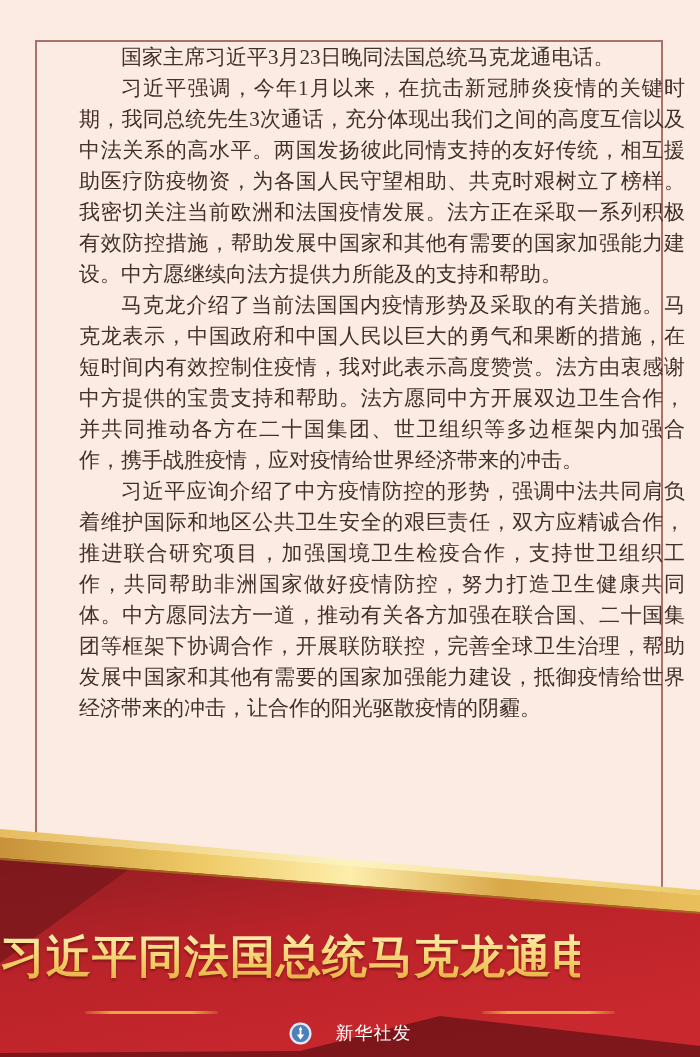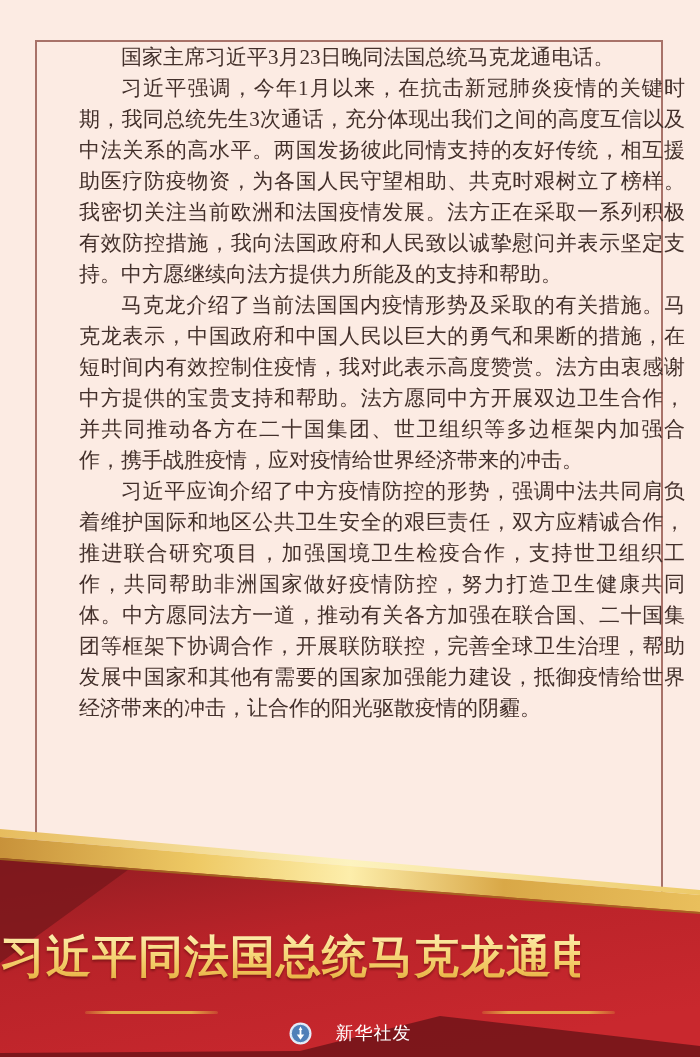--- a/index.html
+++ b/index.html
@@ -56,21 +56,21 @@
 </style>
 </head>
 <body>
 
 <div class="page">
 
   <div class="frame"></div>
 
   <div class="article">
     <p>国家主席习近平3月23日晚同法国总统马克龙通电话。</p>
-    <p>习近平强调，今年1月以来，在抗击新冠肺炎疫情的关键时期，我同总统先生3次通话，充分体现出我们之间的高度互信以及中法关系的高水平。两国发扬彼此同情支持的友好传统，相互援助医疗防疫物资，为各国人民守望相助、共克时艰树立了榜样。我密切关注当前欧洲和法国疫情发展。法方正在采取一系列积极有效防控措施，我向法国政府和人民致以诚挚慰问并表示坚定支持。中方愿继续向法方提供力所能及的支持和帮助。</p>
+    <p>习近平强调，今年1月以来，在抗击新冠肺炎疫情的关键时期，我同总统先生3次通话，充分体现出我们之间的高度互信以及中法关系的高水平。两国发扬彼此同情支持的友好传统，相互援助医疗防疫物资，为各国人民守望相助、共克时艰树立了榜样。我密切关注当前欧洲和法国疫情发展。法方正在采取一系列积极有效防控措施，帮助发展中国家和其他有需要的国家加强能力建设。中方愿继续向法方提供力所能及的支持和帮助。</p>
     <p>马克龙介绍了当前法国国内疫情形势及采取的有关措施。马克龙表示，中国政府和中国人民以巨大的勇气和果断的措施，在短时间内有效控制住疫情，我对此表示高度赞赏。法方由衷感谢中方提供的宝贵支持和帮助。法方愿同中方开展双边卫生合作，并共同推动各方在二十国集团、世卫组织等多边框架内加强合作，携手战胜疫情，应对疫情给世界经济带来的冲击。</p>
     <p>习近平应询介绍了中方疫情防控的形势，强调中法共同肩负着维护国际和地区公共卫生安全的艰巨责任，双方应精诚合作，推进联合研究项目，加强国境卫生检疫合作，支持世卫组织工作，共同帮助非洲国家做好疫情防控，努力打造卫生健康共同体。中方愿同法方一道，推动有关各方加强在联合国、二十国集团等框架下协调合作，开展联防联控，完善全球卫生治理，帮助发展中国家和其他有需要的国家加强能力建设，抵御疫情给世界经济带来的冲击，让合作的阳光驱散疫情的阴霾。</p>
   </div>
 
   <div class="banner-zone">
 
     <svg class="deco" width="700" height="237" viewBox="0 0 700 237">
       <defs>
         <linearGradient id="gradRed" x1="0" y1="0" x2="0.6" y2="1">
           <stop offset="0" stop-color="#911d22"></stop>

